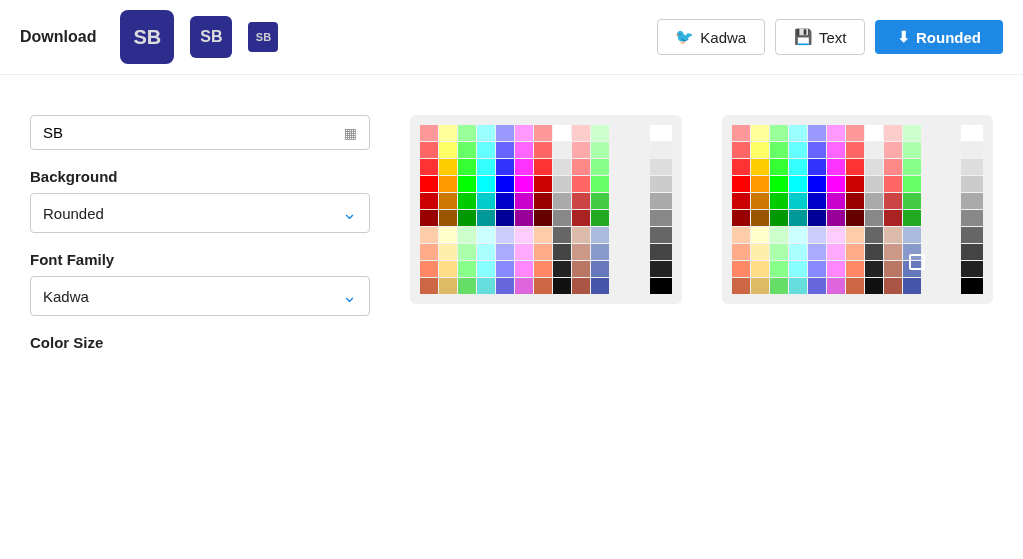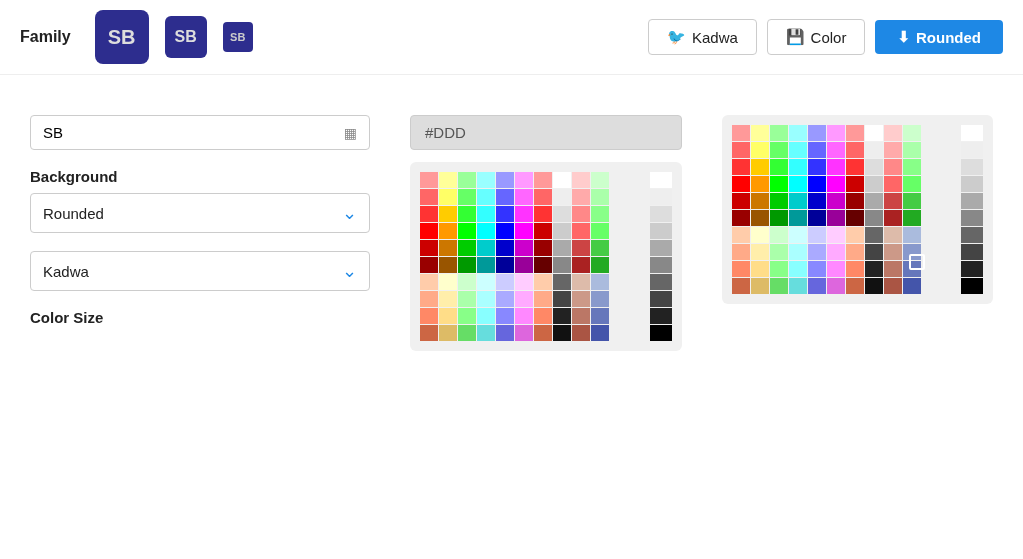--- a/index.html
+++ b/index.html
@@ -222,33 +222,33 @@
     .header-btns {
       display: flex;
       align-items: center;
       gap: 10px;
     }
   </style>
 </head>
 <body>
 
 <div class="header">
-  <span class="preview-label">Family</span>
+  <span class="preview-label">Download</span>
   <div class="avatar-large">SB</div>
   <div class="avatar-medium">SB</div>
   <div class="avatar-small">SB</div>
   <div class="header-spacer"></div>
   <div class="header-btns">
     <button class="btn-share">
       <span>🐦</span>
       <span>Kadwa</span>
     </button>
     <button class="btn-save">
       <span>💾</span>
-      <span>Color</span>
+      <span>Text</span>
     </button>
     <button class="btn-download">
       <span>⬇</span>
       <span>Rounded</span>
     </button>
   </div>
 </div>
 
 <div class="main">
 
@@ -257,30 +257,30 @@
       <input type="text" value="SB" style="">
       <span class="text-input-icon">▦</span>
     </div>
 
     <div class="field-label">Background</div>
     <div class="select-wrapper">
       <span>Rounded</span>
       <span class="select-arrow">⌄</span>
     </div>
 
+    <div class="field-label">Font Family</div>
     <div class="select-wrapper">
       <span>Kadwa</span>
       <span class="select-arrow">⌄</span>
     </div>
 
     <div class="field-label">Color Size</div>
   </div>
 
   <div class="color-panel">
-    <div class="color-value-box light">#DDD</div>
     <div class="color-picker-container">
       <div class="color-grid-wrapper">
         <div class="color-grid" id="font-color-grid">
             <div class="color-row">
               <div class="color-cell" style="background: rgb(255, 153, 153);"></div>
               <div class="color-cell" style="background: rgb(255, 255, 153);"></div>
               <div class="color-cell" style="background: rgb(153, 255, 153);"></div>
               <div class="color-cell" style="background: rgb(153, 255, 255);"></div>
               <div class="color-cell" style="background: rgb(153, 153, 255);"></div>
               <div class="color-cell" style="background: rgb(255, 153, 255);"></div>

